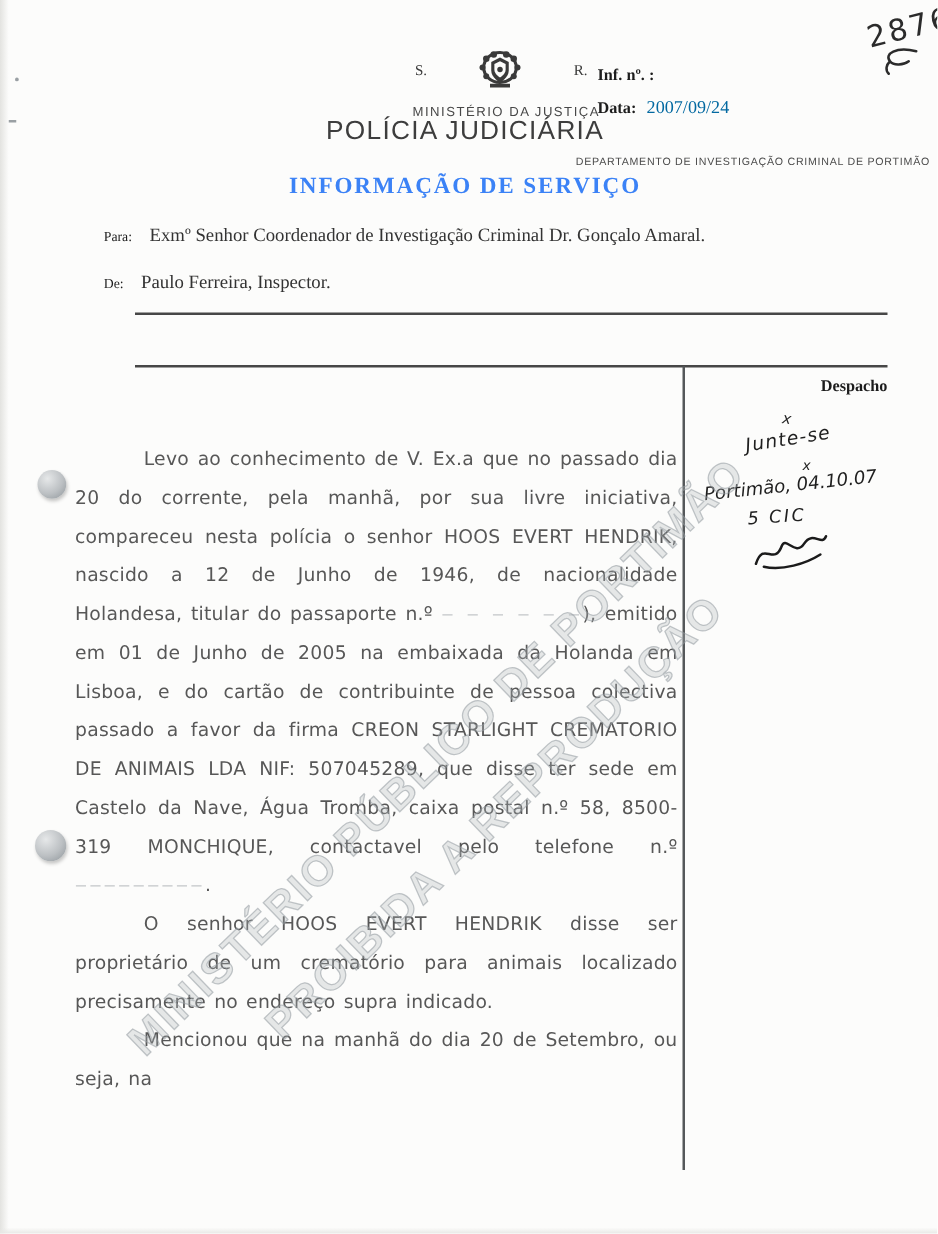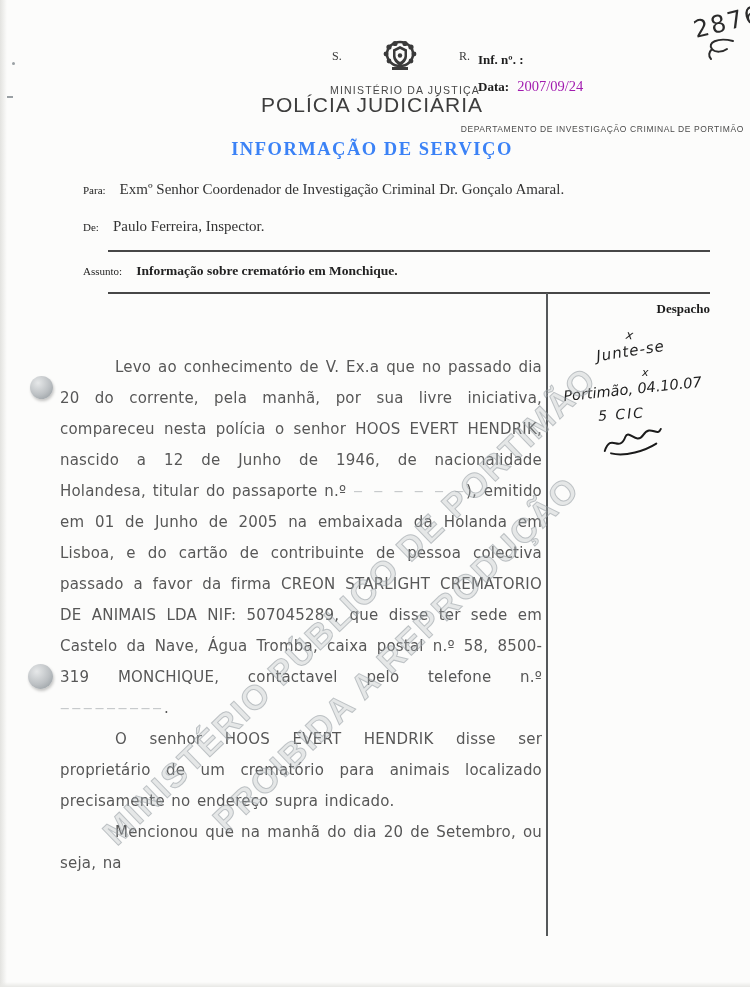--- a/index.html
+++ b/index.html
@@ -34,21 +34,21 @@
   }
   .ministry {
     position:absolute; top:84px; left:295px; width:220px; text-align:center;
     font-family:"Liberation Sans", sans-serif; font-size:10.5px;
     letter-spacing:1.2px; color:#474747;
   }
   .inf-block { position:absolute; top:52px; left:478px; width:200px; }
   .inf-label { font-weight:bold; font-size:13px; color:#1d1d1d; display:block; margin-bottom:9px; }
   .date-row { font-size:13px; }
   .date-label { font-weight:bold; color:#1d1d1d; }
-  .date-value { font-size:14.5px; color:#a21caf; margin-left:5px; }
+  .date-value { font-size:14.5px; color:#0369a1; margin-left:5px; }
   .org {
     position:absolute; top:93px; left:0; width:744px; text-align:center;
     font-family:"Liberation Sans", sans-serif; font-size:21px;
     letter-spacing:1px; color:#3d3d3d;
   }
   .department {
     position:absolute; top:124px; left:0; width:744px; text-align:right;
     font-family:"Liberation Sans", sans-serif; font-size:8.5px;
     letter-spacing:0.6px; color:#4b4b4b;
   }
@@ -163,24 +163,20 @@
 
   <div class="field-row row-para">
     <span class="flabel">Para:</span>
     <span class="fvalue">Exmº Senhor Coordenador de Investigação Criminal Dr. Gonçalo Amaral.</span>
   </div>
   <div class="field-row row-de">
     <span class="flabel">De:</span>
     <span class="fvalue">Paulo Ferreira, Inspector.</span>
   </div>
   <div class="hr hr1"></div>
-  <div class="field-row row-assunto">
-    <span class="flabel">Assunto:</span>
-    <span class="fvalue bold">Informação sobre crematório em Monchique.</span>
-  </div>
   <div class="hr hr2"></div>
   <div class="vline"></div>
 
   <div class="despacho-label">Despacho</div>
   <div class="hand hw-mark1">x</div>
   <div class="hand hw-line1">Junte-se</div>
   <div class="hand hw-mark2">x</div>
   <div class="hand hw-line2">Portimão, 04.10.07</div>
   <div class="hand hw-line3">5 CIC</div>
   <svg class="signature" width="66" height="36" viewBox="0 0 66 36">

